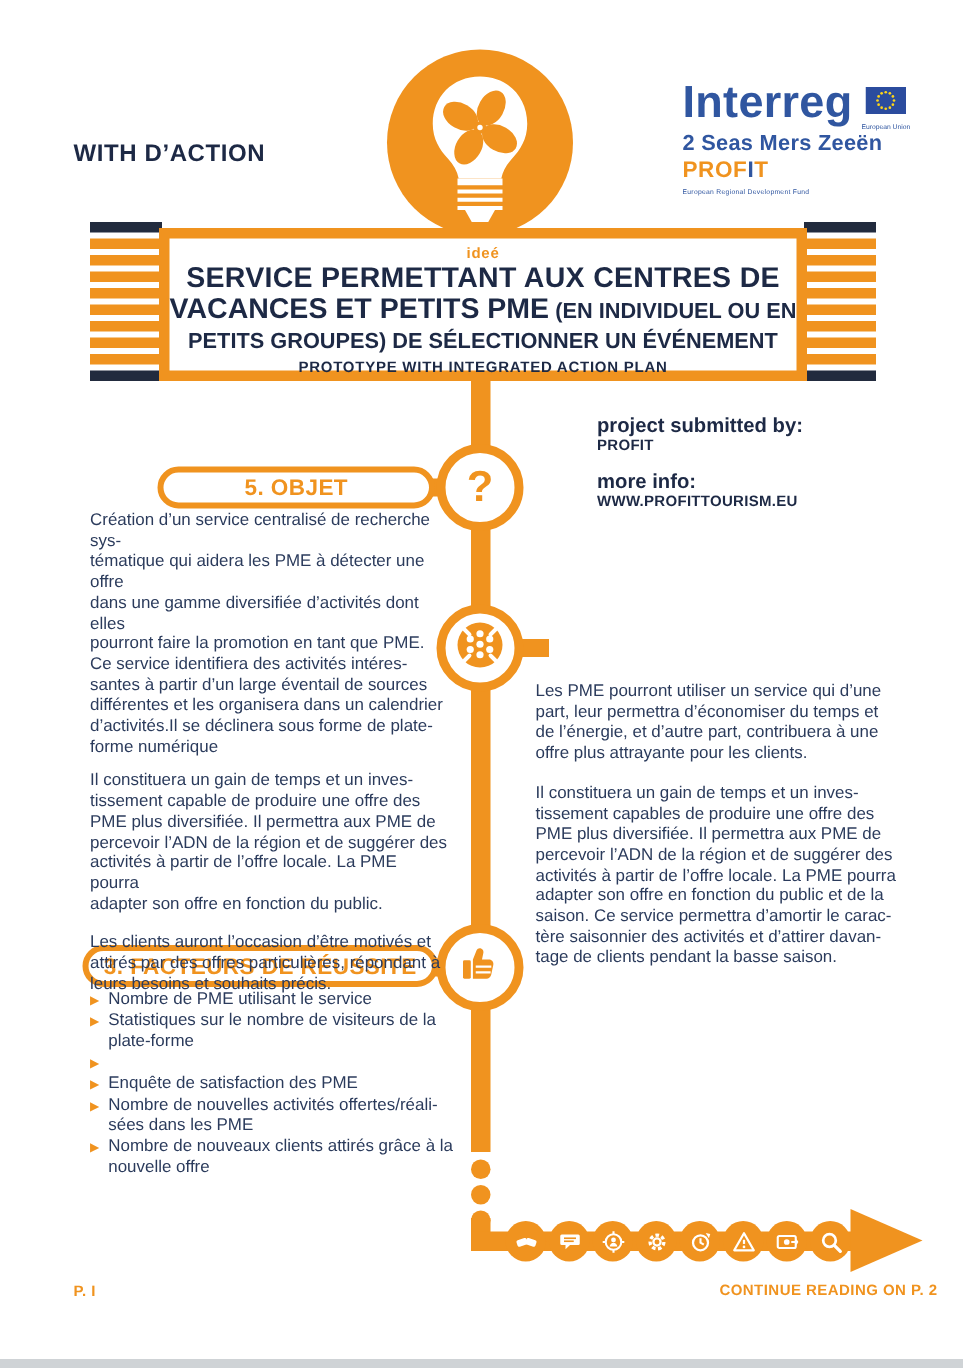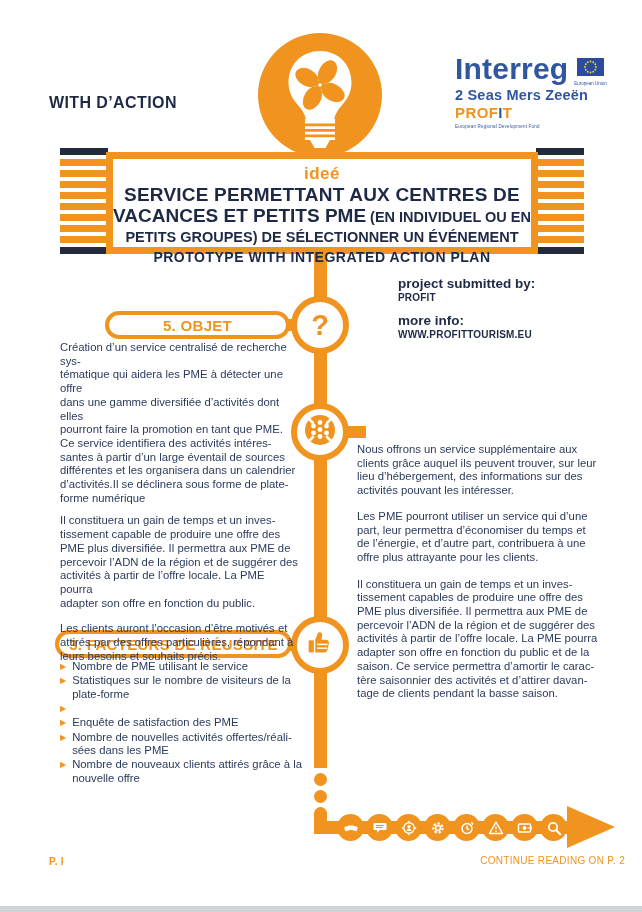--- a/index.html
+++ b/index.html
@@ -30,26 +30,26 @@
   
   .stripes{width:48px;height:106px;display:flex;flex-direction:column;justify-content:space-between;}
   .stripes div{height:7px;}
   .st-d{background:#222B3E;} .st-o{background:var(--orange);}
   .stripes-left{left:60px;top:148px;}
   .stripes-right{left:536px;top:148px;}
 
   
   .title-box{left:106px;top:152px;width:432px;height:102px;background:#fff;
              border:7px solid var(--orange);box-sizing:border-box;text-align:center;padding-top:5px;}
-  .kicker{font-size:17px;font-weight:800;color:var(--orange);letter-spacing:.5px;}
+  .kicker{font-size:10px;font-weight:800;color:var(--orange);letter-spacing:.5px;}
   .t-line1{font-size:19px;font-weight:800;color:var(--navy);line-height:21px;letter-spacing:.2px;}
   .t-line2{font-size:19px;font-weight:800;color:var(--navy);line-height:21px;}
   .t-line2 .light{font-size:14.5px;font-weight:600;}
   .t-line3{font-size:14.5px;font-weight:600;color:var(--navy);line-height:18px;}
-  .t-sub{font-size:14px;font-weight:800;color:var(--navy);letter-spacing:.5px;margin-top:3px;}
+  .t-sub{font-size:10px;font-weight:800;color:var(--navy);letter-spacing:.5px;margin-top:3px;}
 
   
   .vline{left:314px;top:250px;width:13px;height:518px;background:var(--orange);}
   .dot{width:13px;height:13px;border-radius:50%;background:var(--orange);left:314px;}
   .corner{left:314px;top:812px;width:13px;height:22px;background:var(--orange);border-bottom-left-radius:7px;}
   .hbar{left:314px;top:821px;width:262px;height:13px;background:var(--orange);}
   .connector{height:12px;background:var(--orange);}
   .node{width:58px;height:58px;border-radius:50%;background:#fff;border:6px solid var(--orange);
         box-sizing:border-box;display:flex;align-items:center;justify-content:center;}
   .qmark{font-size:29px;font-weight:800;color:var(--orange);line-height:1;}
@@ -82,21 +82,21 @@
   .bullet .tx{white-space:pre-line;color:var(--body);font-size:11.3px;line-height:13.7px;}
 
   
   .mini{width:27px;height:27px;border-radius:50%;background:var(--orange);top:814px;
         display:flex;align-items:center;justify-content:center;}
   .arrow{left:567px;top:806px;width:0;height:0;border-top:21px solid transparent;
          border-bottom:21px solid transparent;border-left:48px solid var(--orange);}
 
   
   .pnum{left:49px;top:856px;font-size:10px;font-weight:800;color:var(--orange);letter-spacing:.3px;}
-  .continue{left:420px;top:855px;width:205px;text-align:right;font-size:10px;font-weight:400;
+  .continue{left:420px;top:855px;width:205px;text-align:right;font-size:10px;font-weight:700;
             color:var(--orange);letter-spacing:.3px;}
   .bottom-strip{left:0;top:906px;width:642px;height:6px;background:#CFD3D6;}
 </style>
 </head>
 <body>
 
 <div id="page">
 
   <div class="abs plan-action">WITH D’ACTION</div>
 
@@ -261,24 +261,20 @@
 PME plus diversifiée. Il permettra aux PME de
 percevoir l’ADN de la région et de suggérer des
 activités à partir de l’offre locale. La PME pourra
 adapter son offre en fonction du public.</p>
     <p class="para gap12">Les clients auront l’occasion d’être motivés et
 attirés par des offres particulières, répondant à
 leurs besoins et souhaits précis.</p>
   </div>
 
   <div class="abs col col-right">
-    <p class="para">Nous offrons un service supplémentaire aux
-clients grâce auquel ils peuvent trouver, sur leur
-lieu d’hébergement, des informations sur des
-activités pouvant les intéresser.</p>
     <p class="para gap12">Les PME pourront utiliser un service qui d’une
 part, leur permettra d’économiser du temps et
 de l’énergie, et d’autre part, contribuera à une
 offre plus attrayante pour les clients.</p>
     <p class="para gap13">Il constituera un gain de temps et un inves-
 tissement capables de produire une offre des
 PME plus diversifiée. Il permettra aux PME de
 percevoir l’ADN de la région et de suggérer des
 activités à partir de l’offre locale. La PME pourra
 adapter son offre en fonction du public et de la

